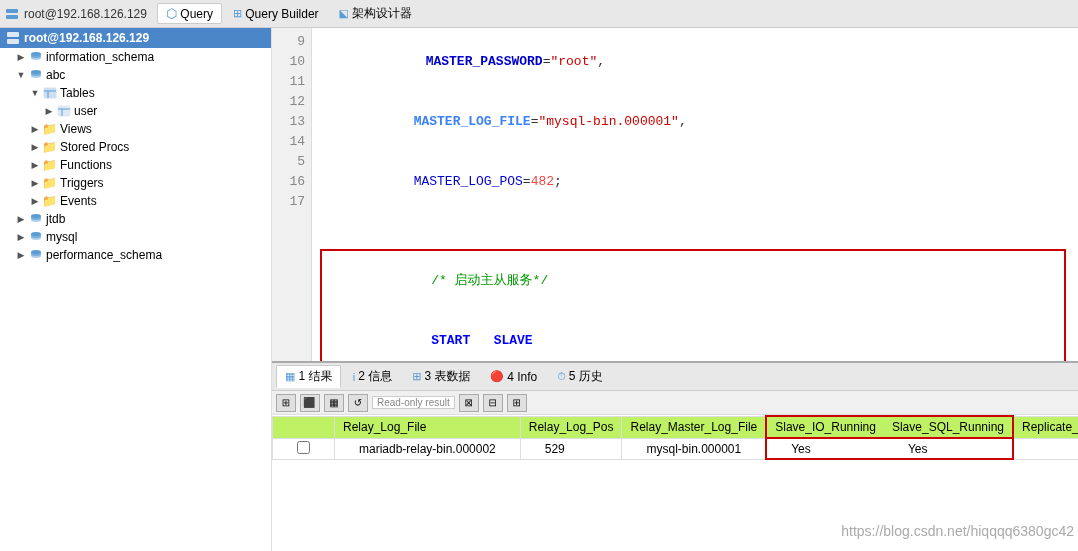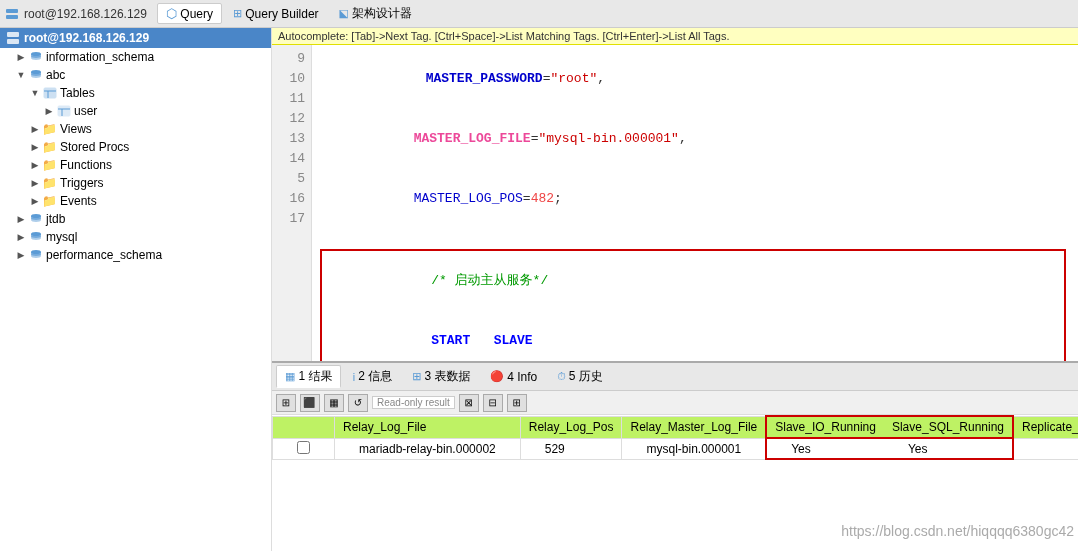--- a/index.html
+++ b/index.html
@@ -210,23 +210,20 @@
             <path d="M2 4v2c0 1.1 2.2 2 5 2s5-.9 5-2V4" fill="#5b9bd5" opacity="0.7"></path>
             <path d="M2 6v2c0 1.1 2.2 2 5 2s5-.9 5-2V6" fill="#5b9bd5" opacity="0.5"></path>
           </svg>
       </span>
       <span>performance_schema</span>
     </div>
   </div>
 
   <div class="right-panel">
 
-    <div class="autocomplete-bar">
-      <span>Autocomplete: [Tab]-&gt;Next Tag. [Ctrl+Space]-&gt;List Matching Tags. [Ctrl+Enter]-&gt;List All Tags.</span>
-    </div>
 
     <div class="code-editor">
       <div class="code-lines">
         <div class="line-numbers">
           <div class="line-num">9</div>
           <div class="line-num">10</div>
           <div class="line-num">11</div>
           <div class="line-num">12</div>
           <div class="line-num">13</div>
           <div class="line-num">14</div>
@@ -234,31 +231,31 @@
           <div class="line-num">16</div>
           <div class="line-num">17</div>
         </div>
         <div class="code-content">
           
           <div class="code-line">
             <span style="color:#0000cc;font-weight:bold;padding-left:12px;">MASTER_PASSWORD</span><span style="color:#333;">=</span><span style="color:#cc0000;">"root"</span><span style="color:#333;">,</span>
           </div>
           
           <div class="code-line">
-            <span style="color:#ec4899;font-weight:bold;">MASTER_LOG_FILE</span><span style="color:#333;">=</span><span style="color:#cc0000;">"mysql-bin.000001"</span><span style="color:#333;">,</span>
+            <span style="color:#3b82f6;font-weight:bold;">MASTER_LOG_FILE</span><span style="color:#333;">=</span><span style="color:#cc0000;">"mysql-bin.000001"</span><span style="color:#333;">,</span>
           </div>
           
           <div class="code-line">
             <span style="color:#0000cc;font-weight:normal;">MASTER_LOG_POS</span><span style="color:#333;">=</span><span style="color:#ef4444;">482</span><span style="color:#333;">;</span>
           </div>
           
           <div class="code-line">&nbsp;</div>
 
           
-          <div style="border: 2px solid #cc0000; display: inline-block; width: calc(100% - 4px);">
+          <div style="border: 2px solid #cc0000; display: inline-block; width: calc(100% - 4px); margin-top: 17px;">
             
             <div class="code-line">
               <span style="color:#009900;">/* 启动主从服务*/</span>
             </div>
             
             <div class="code-line">
               <span style="color:#0000ff;font-weight:bold;">START&nbsp;&nbsp;&nbsp;SLAVE</span>
             </div>
             
             

